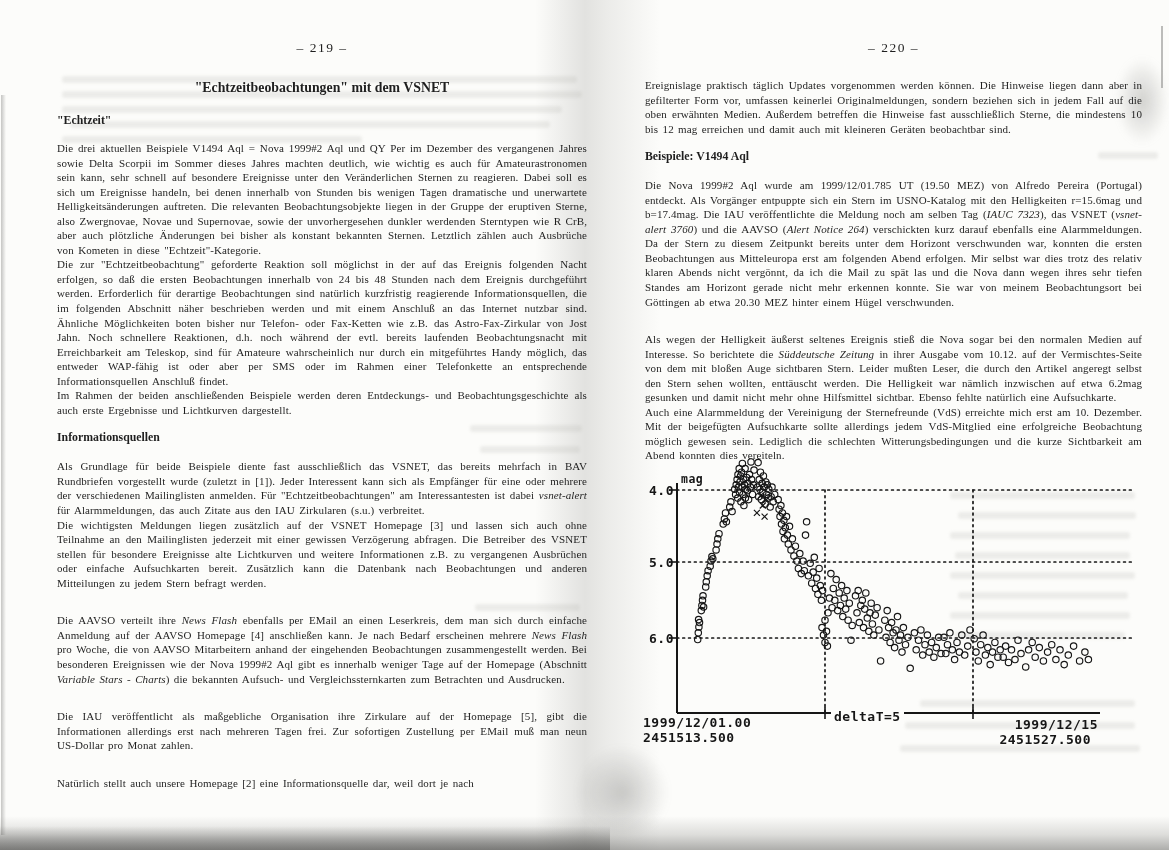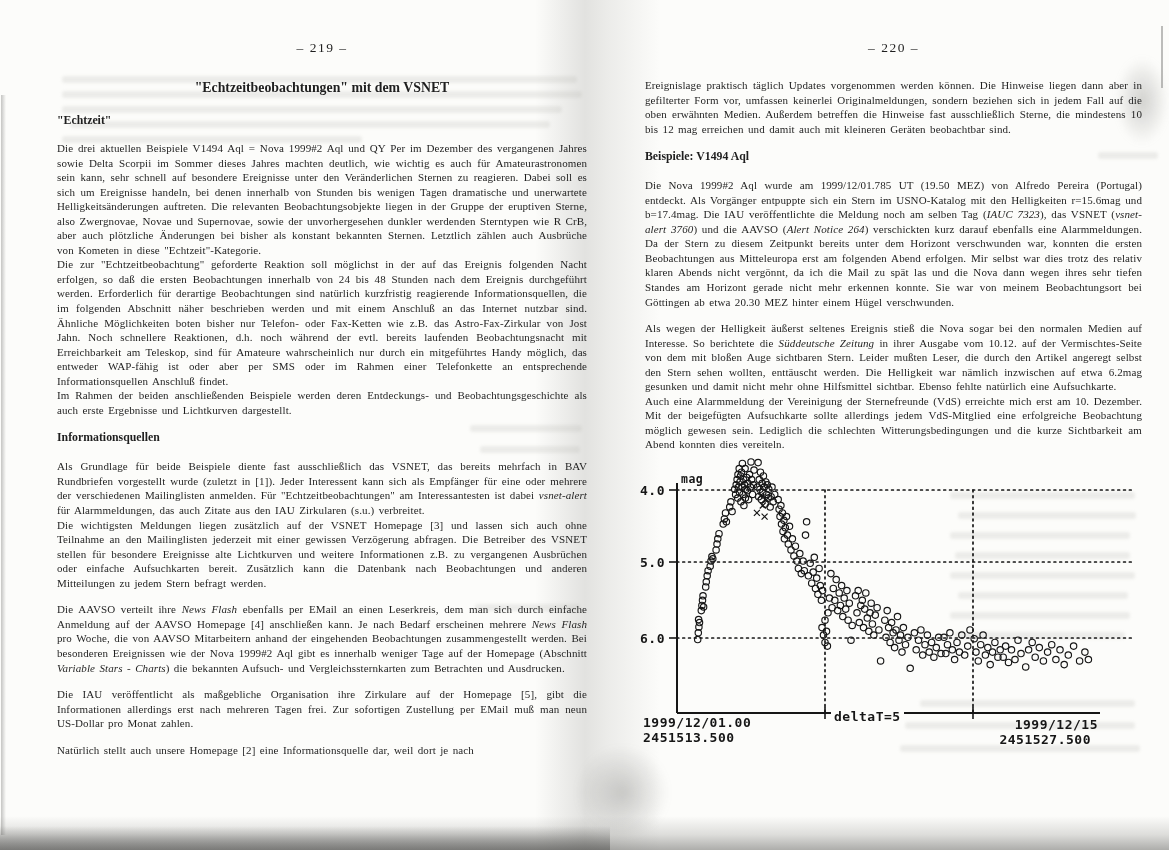--- a/index.html
+++ b/index.html
@@ -31,35 +31,35 @@
   .page{position:absolute;top:40px;color:var(--ink);
     font-family:"Liberation Serif","DejaVu Serif",serif;}
   .page-left{left:57px;width:530px;}
   .page-right{left:645px;width:497px;}
   .pagenum{text-align:center;font-size:13.5px;letter-spacing:1.5px;margin-bottom:24px;}
   .doc-title{text-align:center;font-weight:bold;font-size:13.8px;margin:6px 0 17px 0;}
   .subhead{font-weight:bold;font-size:11.8px;margin:0 0 13px 0;}
   .sechead{font-weight:bold;font-size:11.8px;margin:13px 0 14px 0;}
   p.body-par{margin:0;font-size:11px;line-height:14.55px;text-align:justify;
     word-spacing:0.14em;letter-spacing:0.1px;}
-  p.mt{margin-top:12px;}
+  p.mt{margin-top:23px;}
   .it{font-style:italic;}
   .pr-top{margin-bottom:22px;}
 
   
   .figure{position:absolute;left:640px;top:450px;width:505px;height:360px;}
   .figure svg{position:absolute;left:0;top:0;}
   .ax{stroke:var(--chart-ink);stroke-width:2;fill:none;}
   .dot{stroke:var(--chart-ink);stroke-width:1.7;fill:none;stroke-dasharray:1.8 4;stroke-linecap:round;}
   .tick{stroke:var(--chart-ink);stroke-width:1.6;fill:none;}
   .pt{fill:none;stroke:var(--chart-ink);stroke-width:1.15;}
   .ptx{stroke:var(--chart-ink);stroke-width:1.2;fill:none;}
   .axlab{position:absolute;font-family:"DejaVu Sans Mono","Liberation Mono",monospace;
     font-weight:bold;color:var(--chart-ink);font-size:13px;letter-spacing:0.5px;white-space:nowrap;}
-  .ylab{width:34px;}
+  .ylab{width:34px;text-align:right;}
   .maglab{font-size:11.5px;}
   .ondash{background:var(--paper);padding:0 3px;}
   .rt{text-align:right;width:132px;}
   .caption{position:absolute;left:0;top:324px;width:100%;text-align:center;
     font-family:"Liberation Serif","DejaVu Serif",serif;font-style:italic;font-size:12.5px;color:var(--ink);}
 </style>
 </head>
 <body>
 
 <div class="scan">

